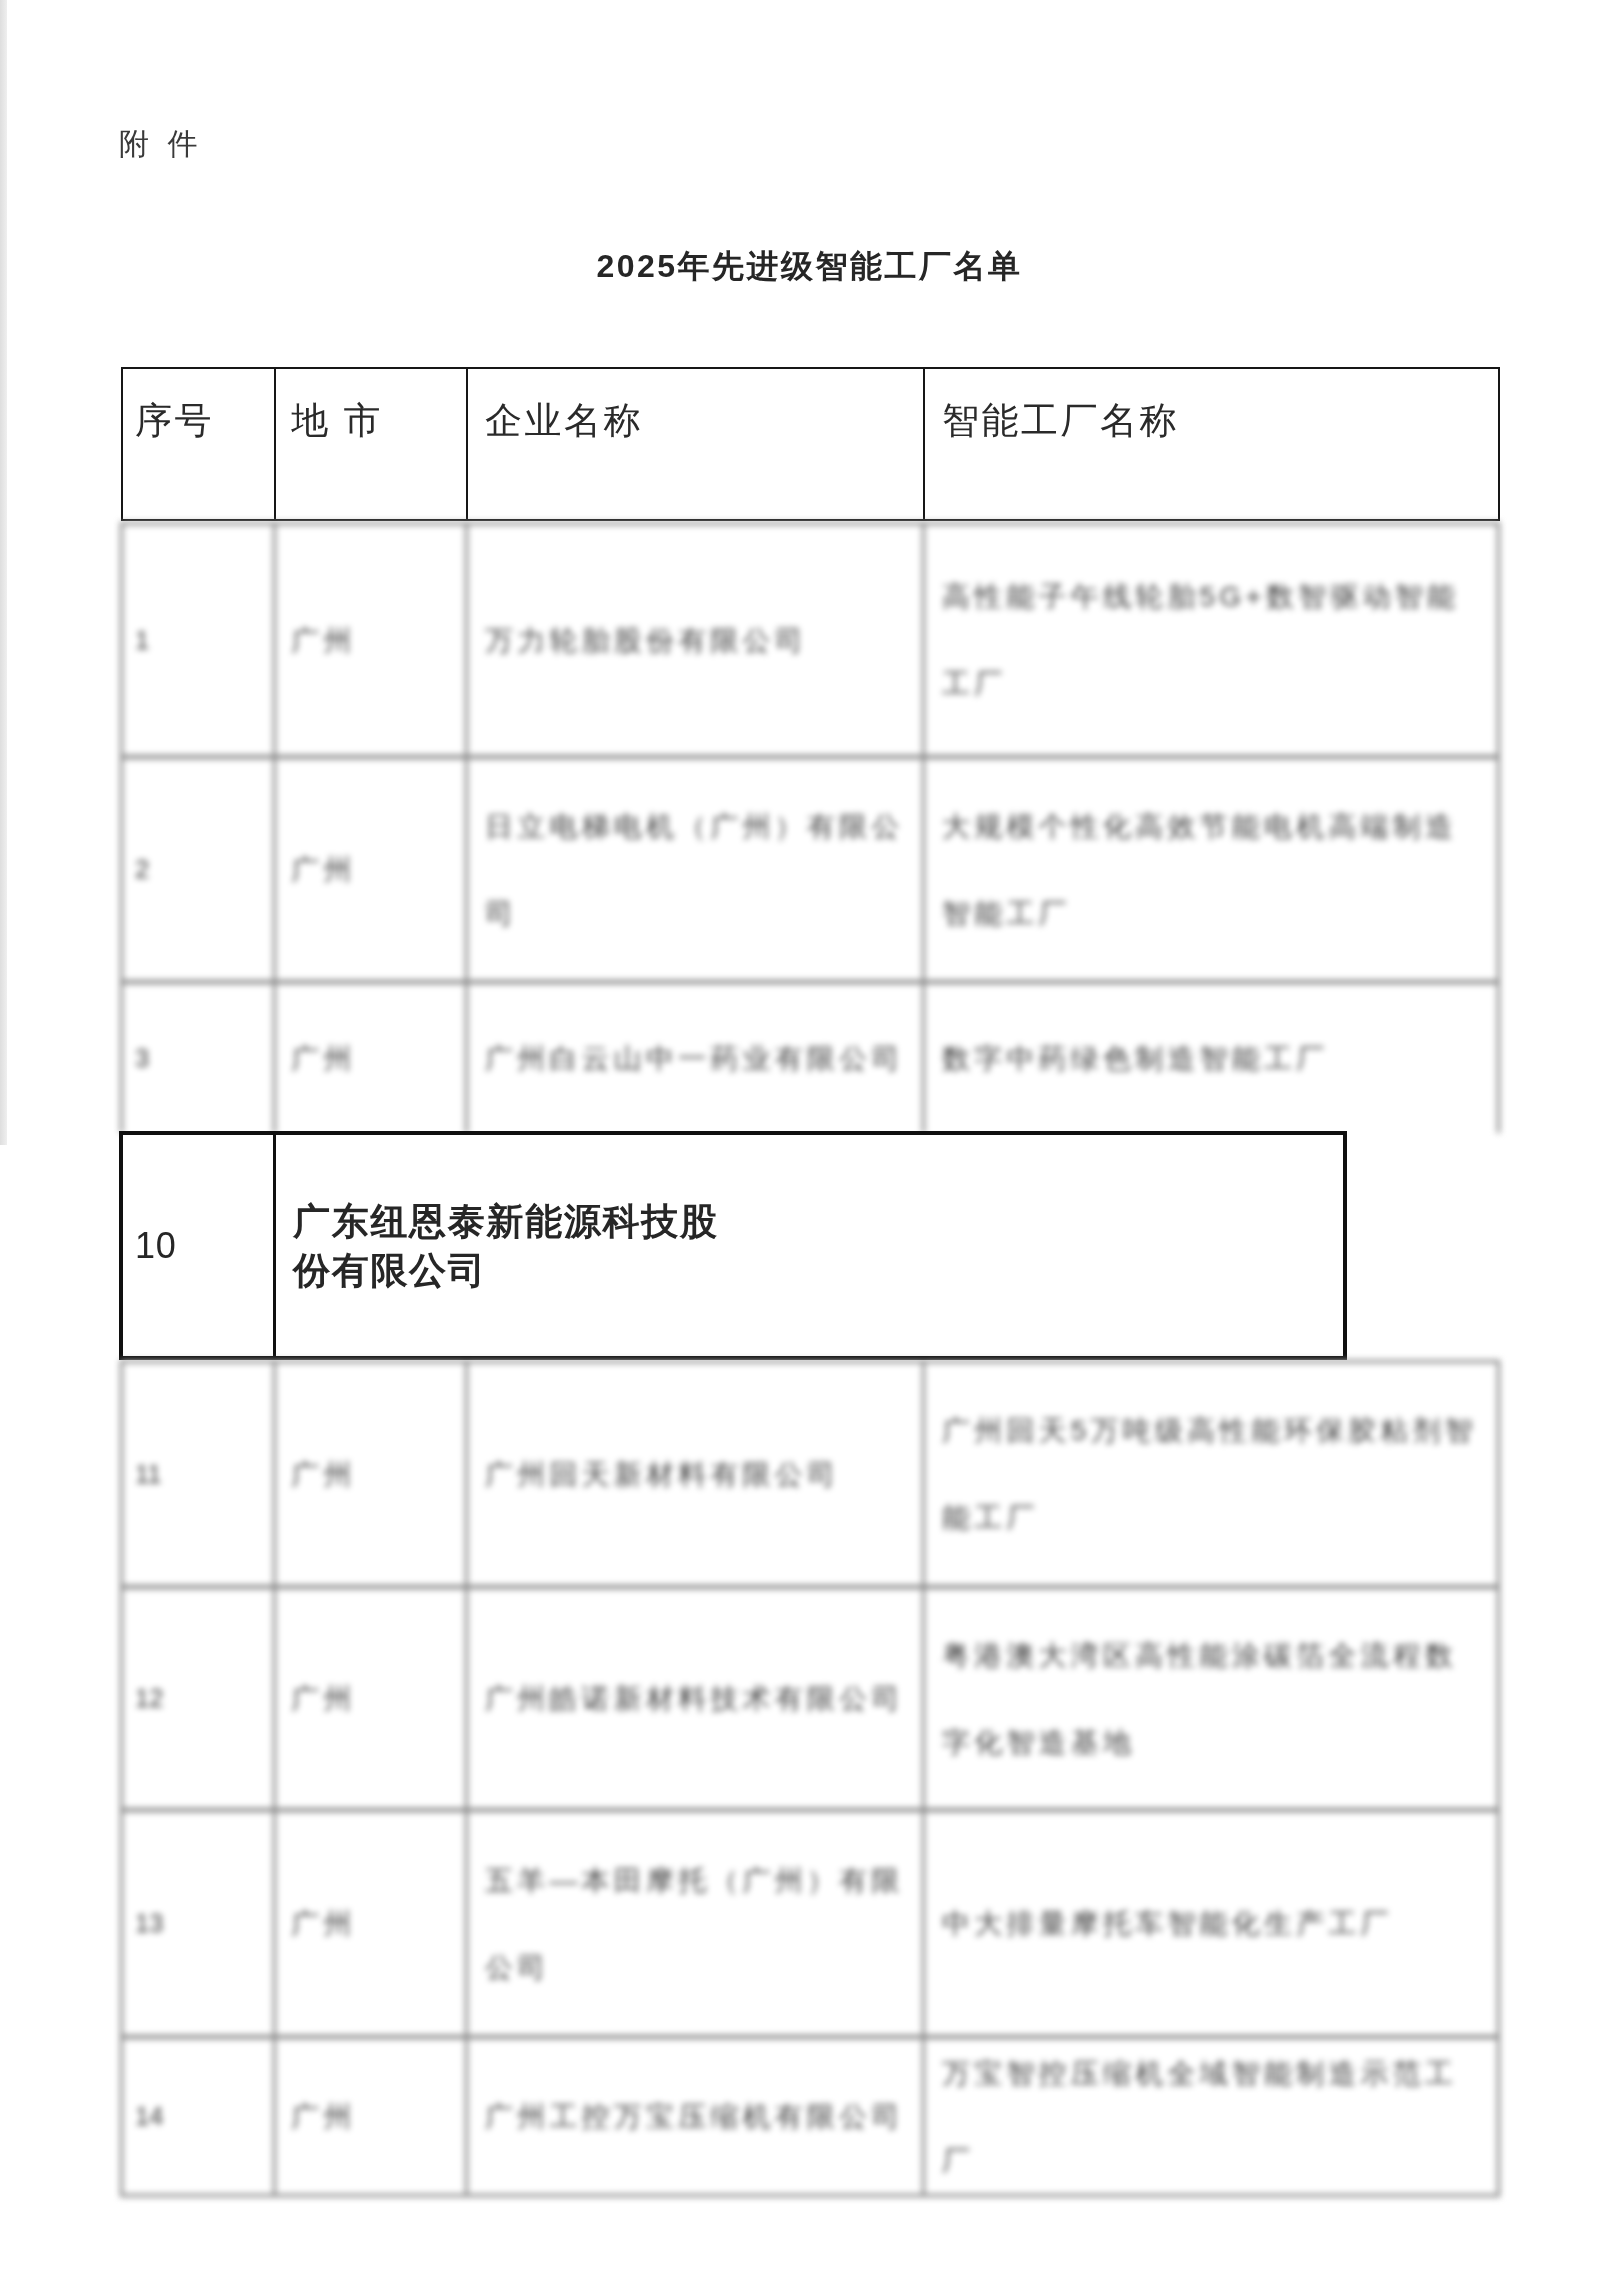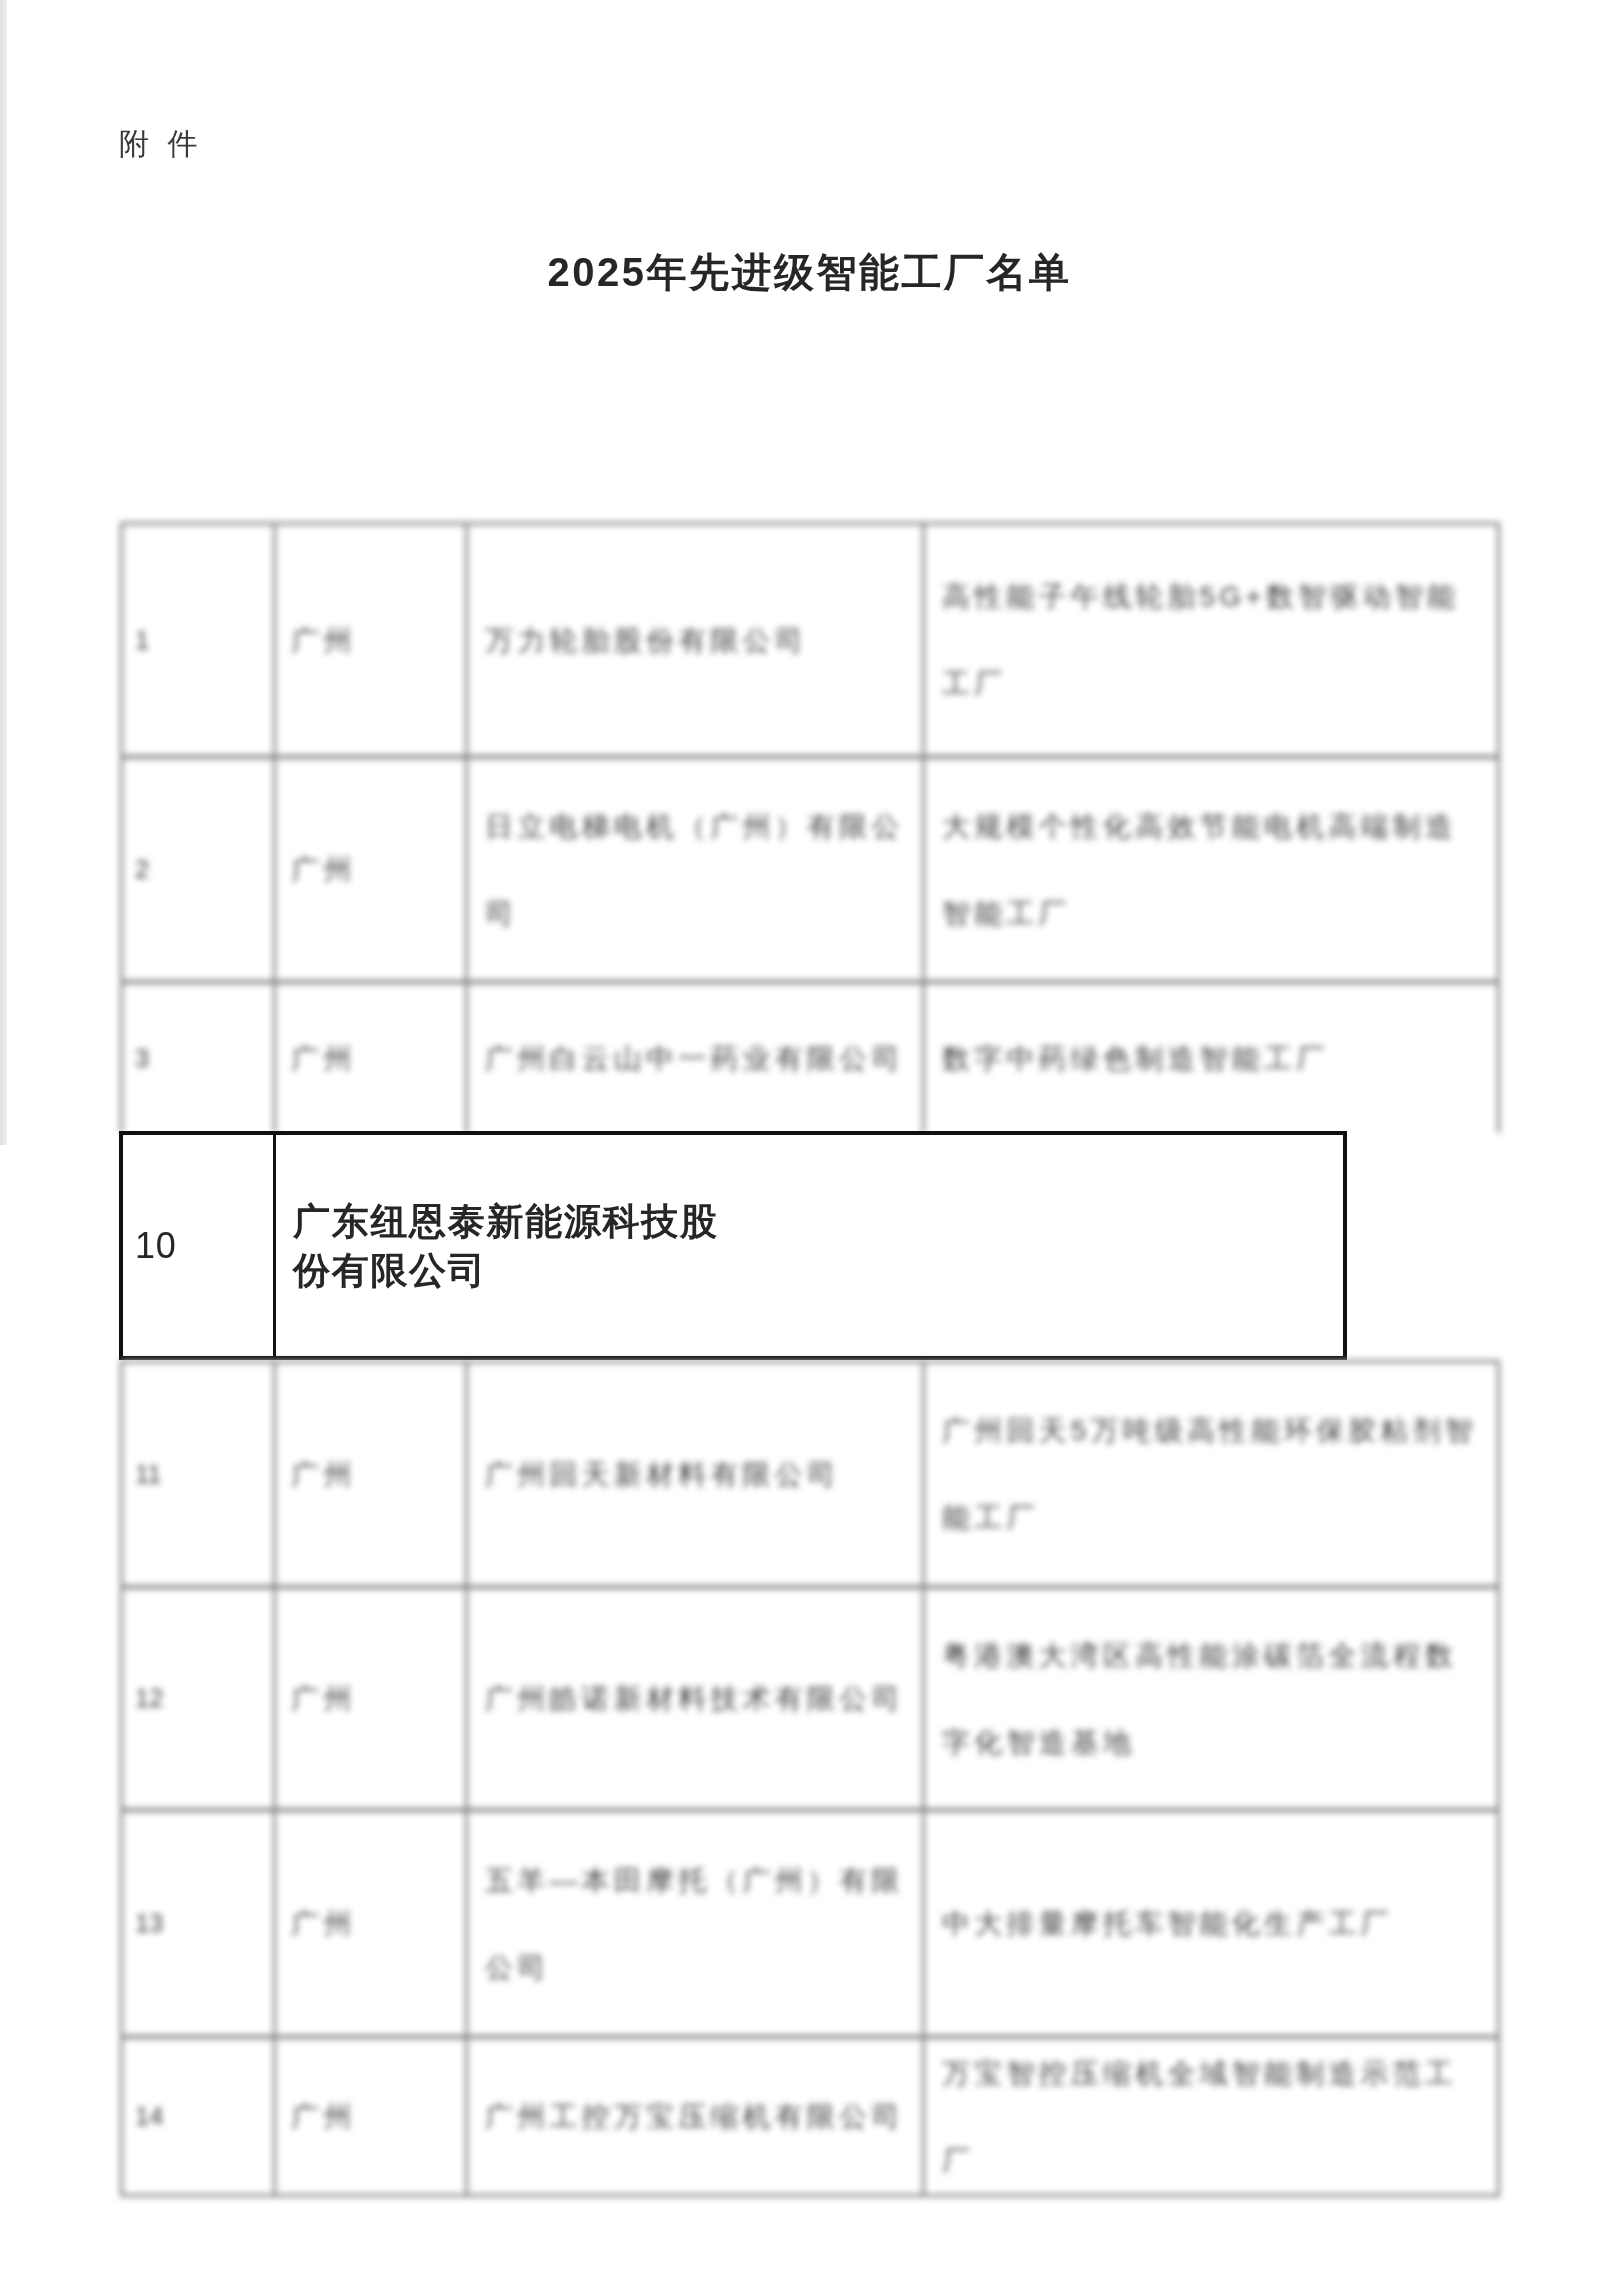--- a/index.html
+++ b/index.html
@@ -14,21 +14,21 @@
   .left-edge{
     position:absolute;left:0;top:0;width:6.8px;height:1145px;
     background:linear-gradient(to right,#dedede,#efefef);
   }
   .attachment{
     position:absolute;left:119px;top:124px;
     font-size:30px;color:#3a3a3a;letter-spacing:5.1px;
   }
   .title{
     position:absolute;left:123px;top:245px;width:1373px;
-    text-align:center;font-size:40px;font-weight:700;
+    text-align:center;font-size:32px;font-weight:700;
     letter-spacing:2.5px;color:#262626;
   }
   
   .thead{
     position:absolute;left:121px;top:367px;width:1379px;height:154px;
     border:2.5px solid #161616;box-sizing:border-box;
     display:flex;background:#fff;
   }
   .th{
     box-sizing:border-box;border-right:2.5px solid #161616;
@@ -83,20 +83,26 @@
 <body>
 
 <div class="page">
 
   <div class="left-edge"></div>
 
   <div class="attachment">附 件</div>
 
   <div class="title">2025年先进级智能工厂名单</div>
 
+  <div class="thead">
+    <div class="th c1">序号</div>
+    <div class="th c2">地 市</div>
+    <div class="th c3">企业名称</div>
+    <div class="th c4">智能工厂名称</div>
+  </div>
 
   <div class="blur-seg seg-a">
     <div class="brow" style="height:234px">
       <div class="bcell c1 num">1</div>
       <div class="bcell c2">广州</div>
       <div class="bcell c3">万力轮胎股份有限公司</div>
       <div class="bcell c4">高性能子午线轮胎5G+数智驱动智能工厂</div>
     </div>
     <div class="brow" style="height:225px">
       <div class="bcell c1 num">2</div>

